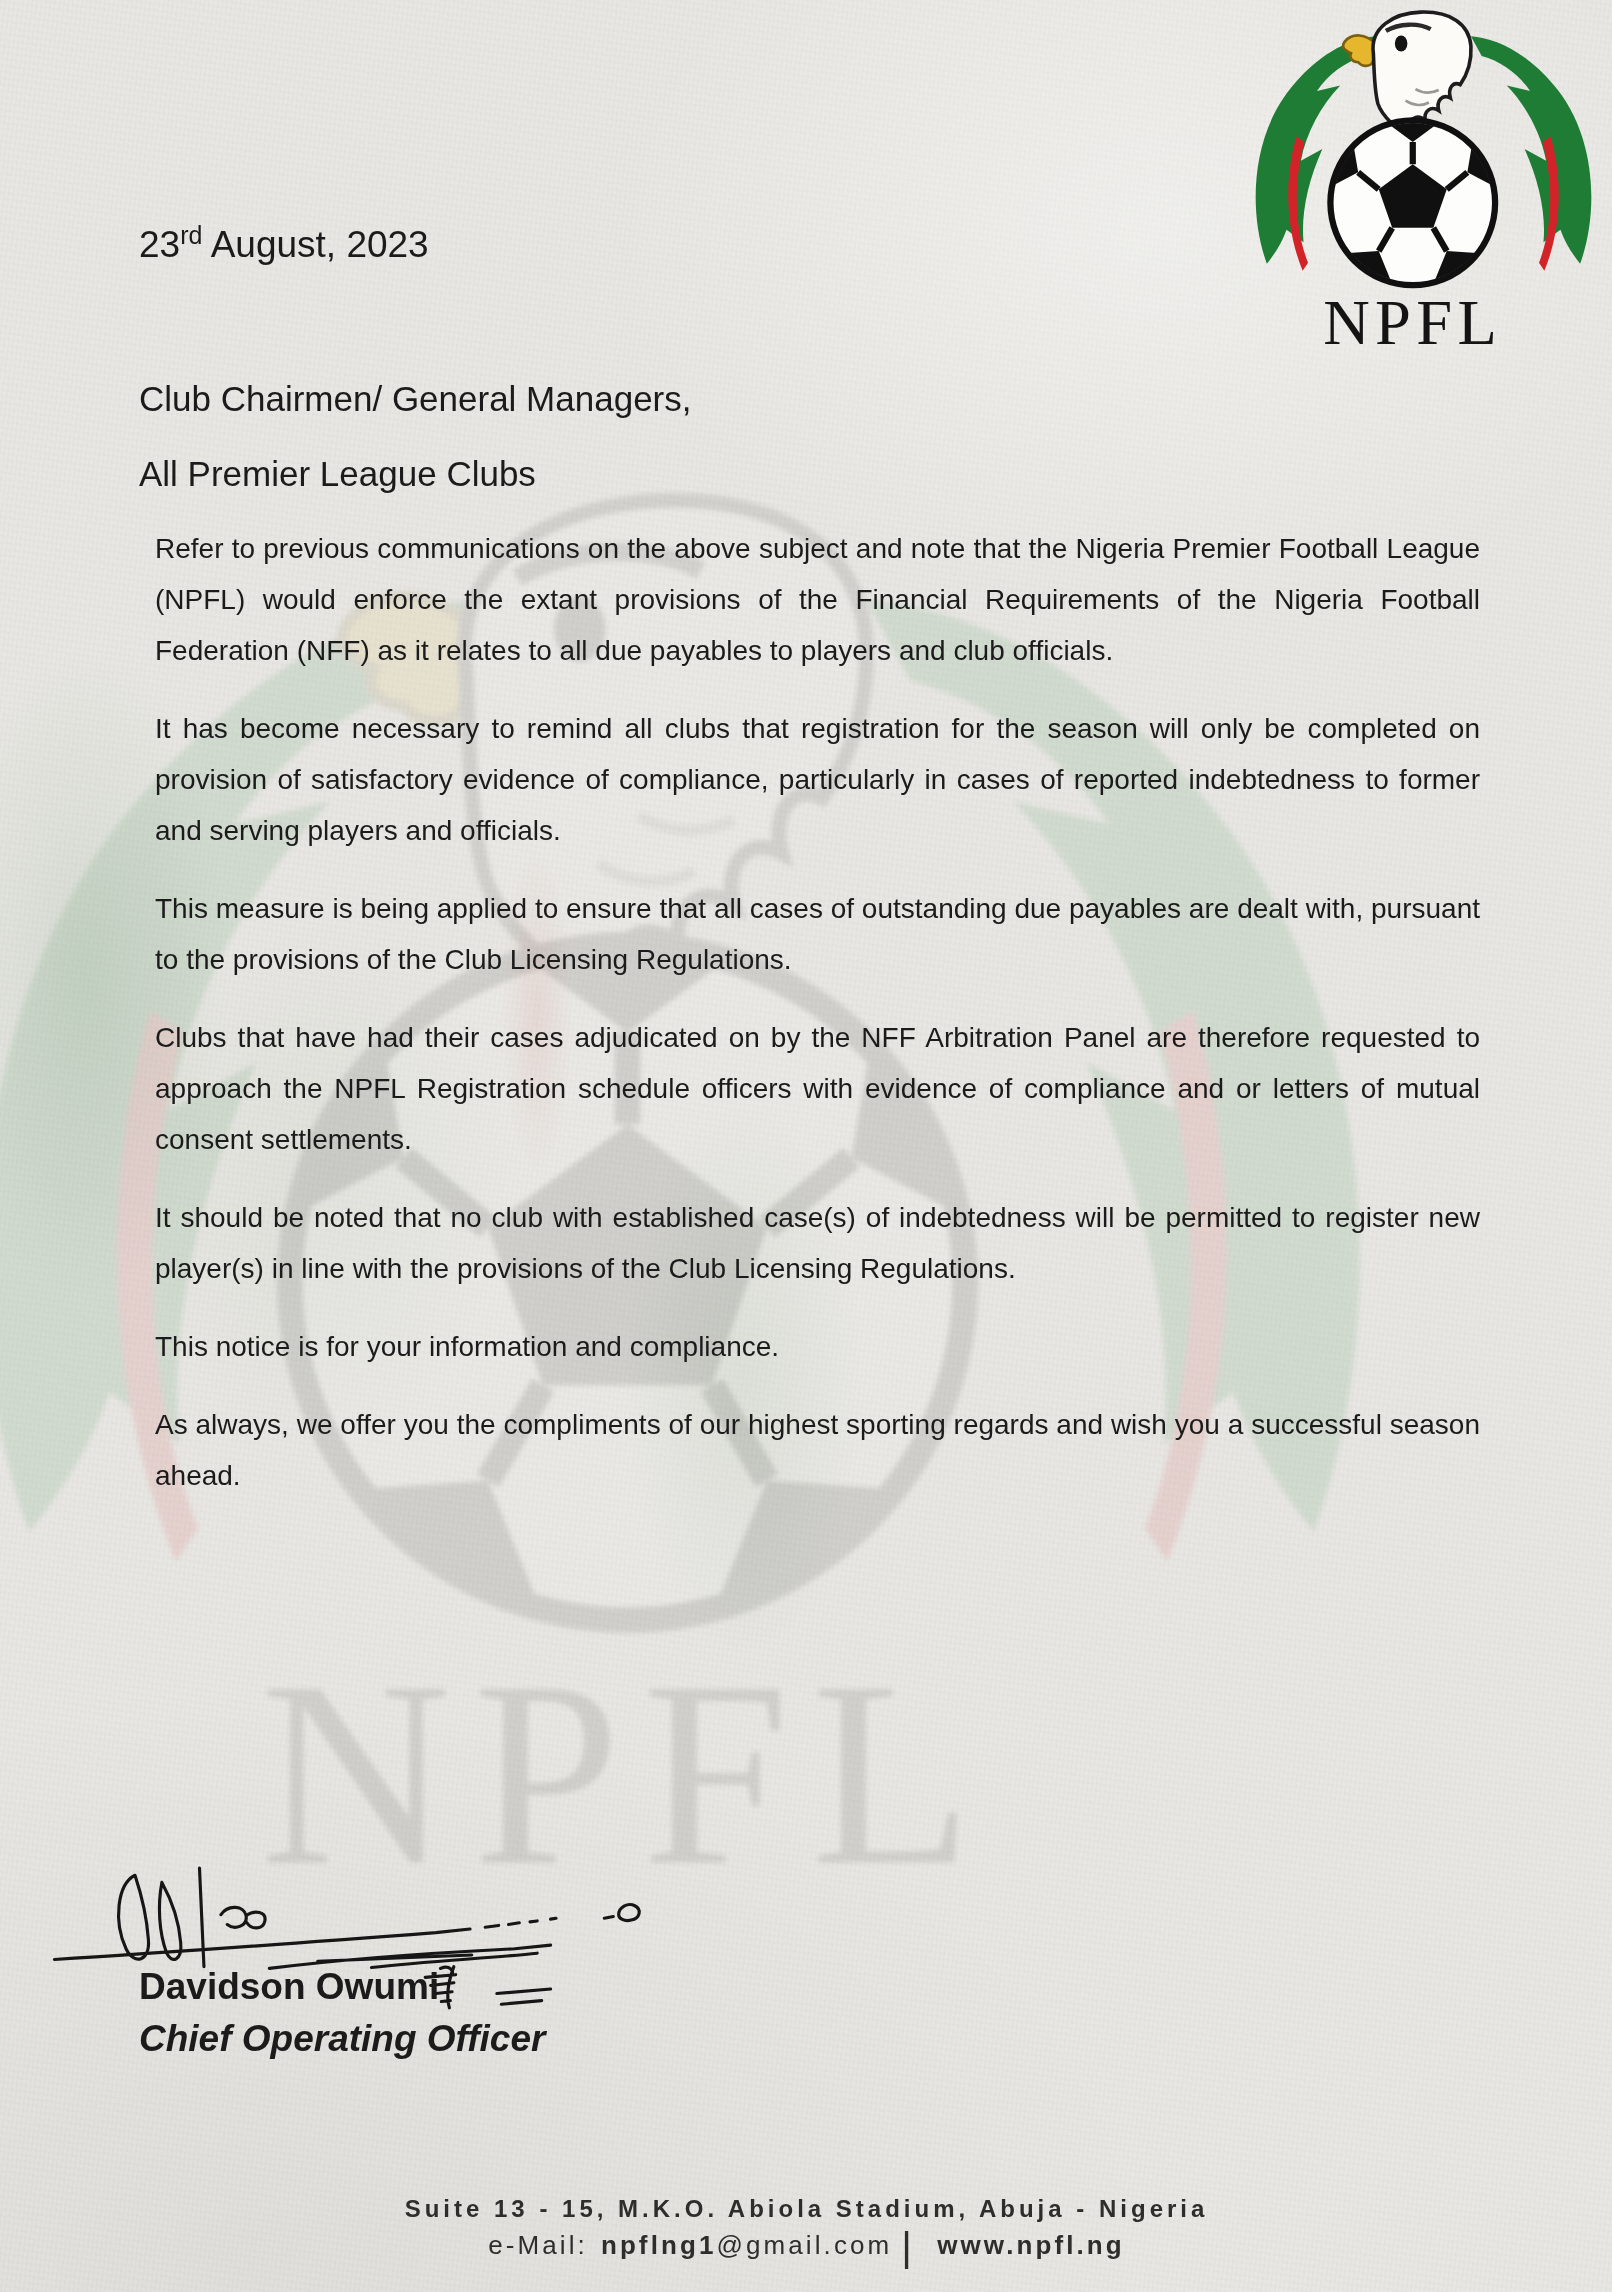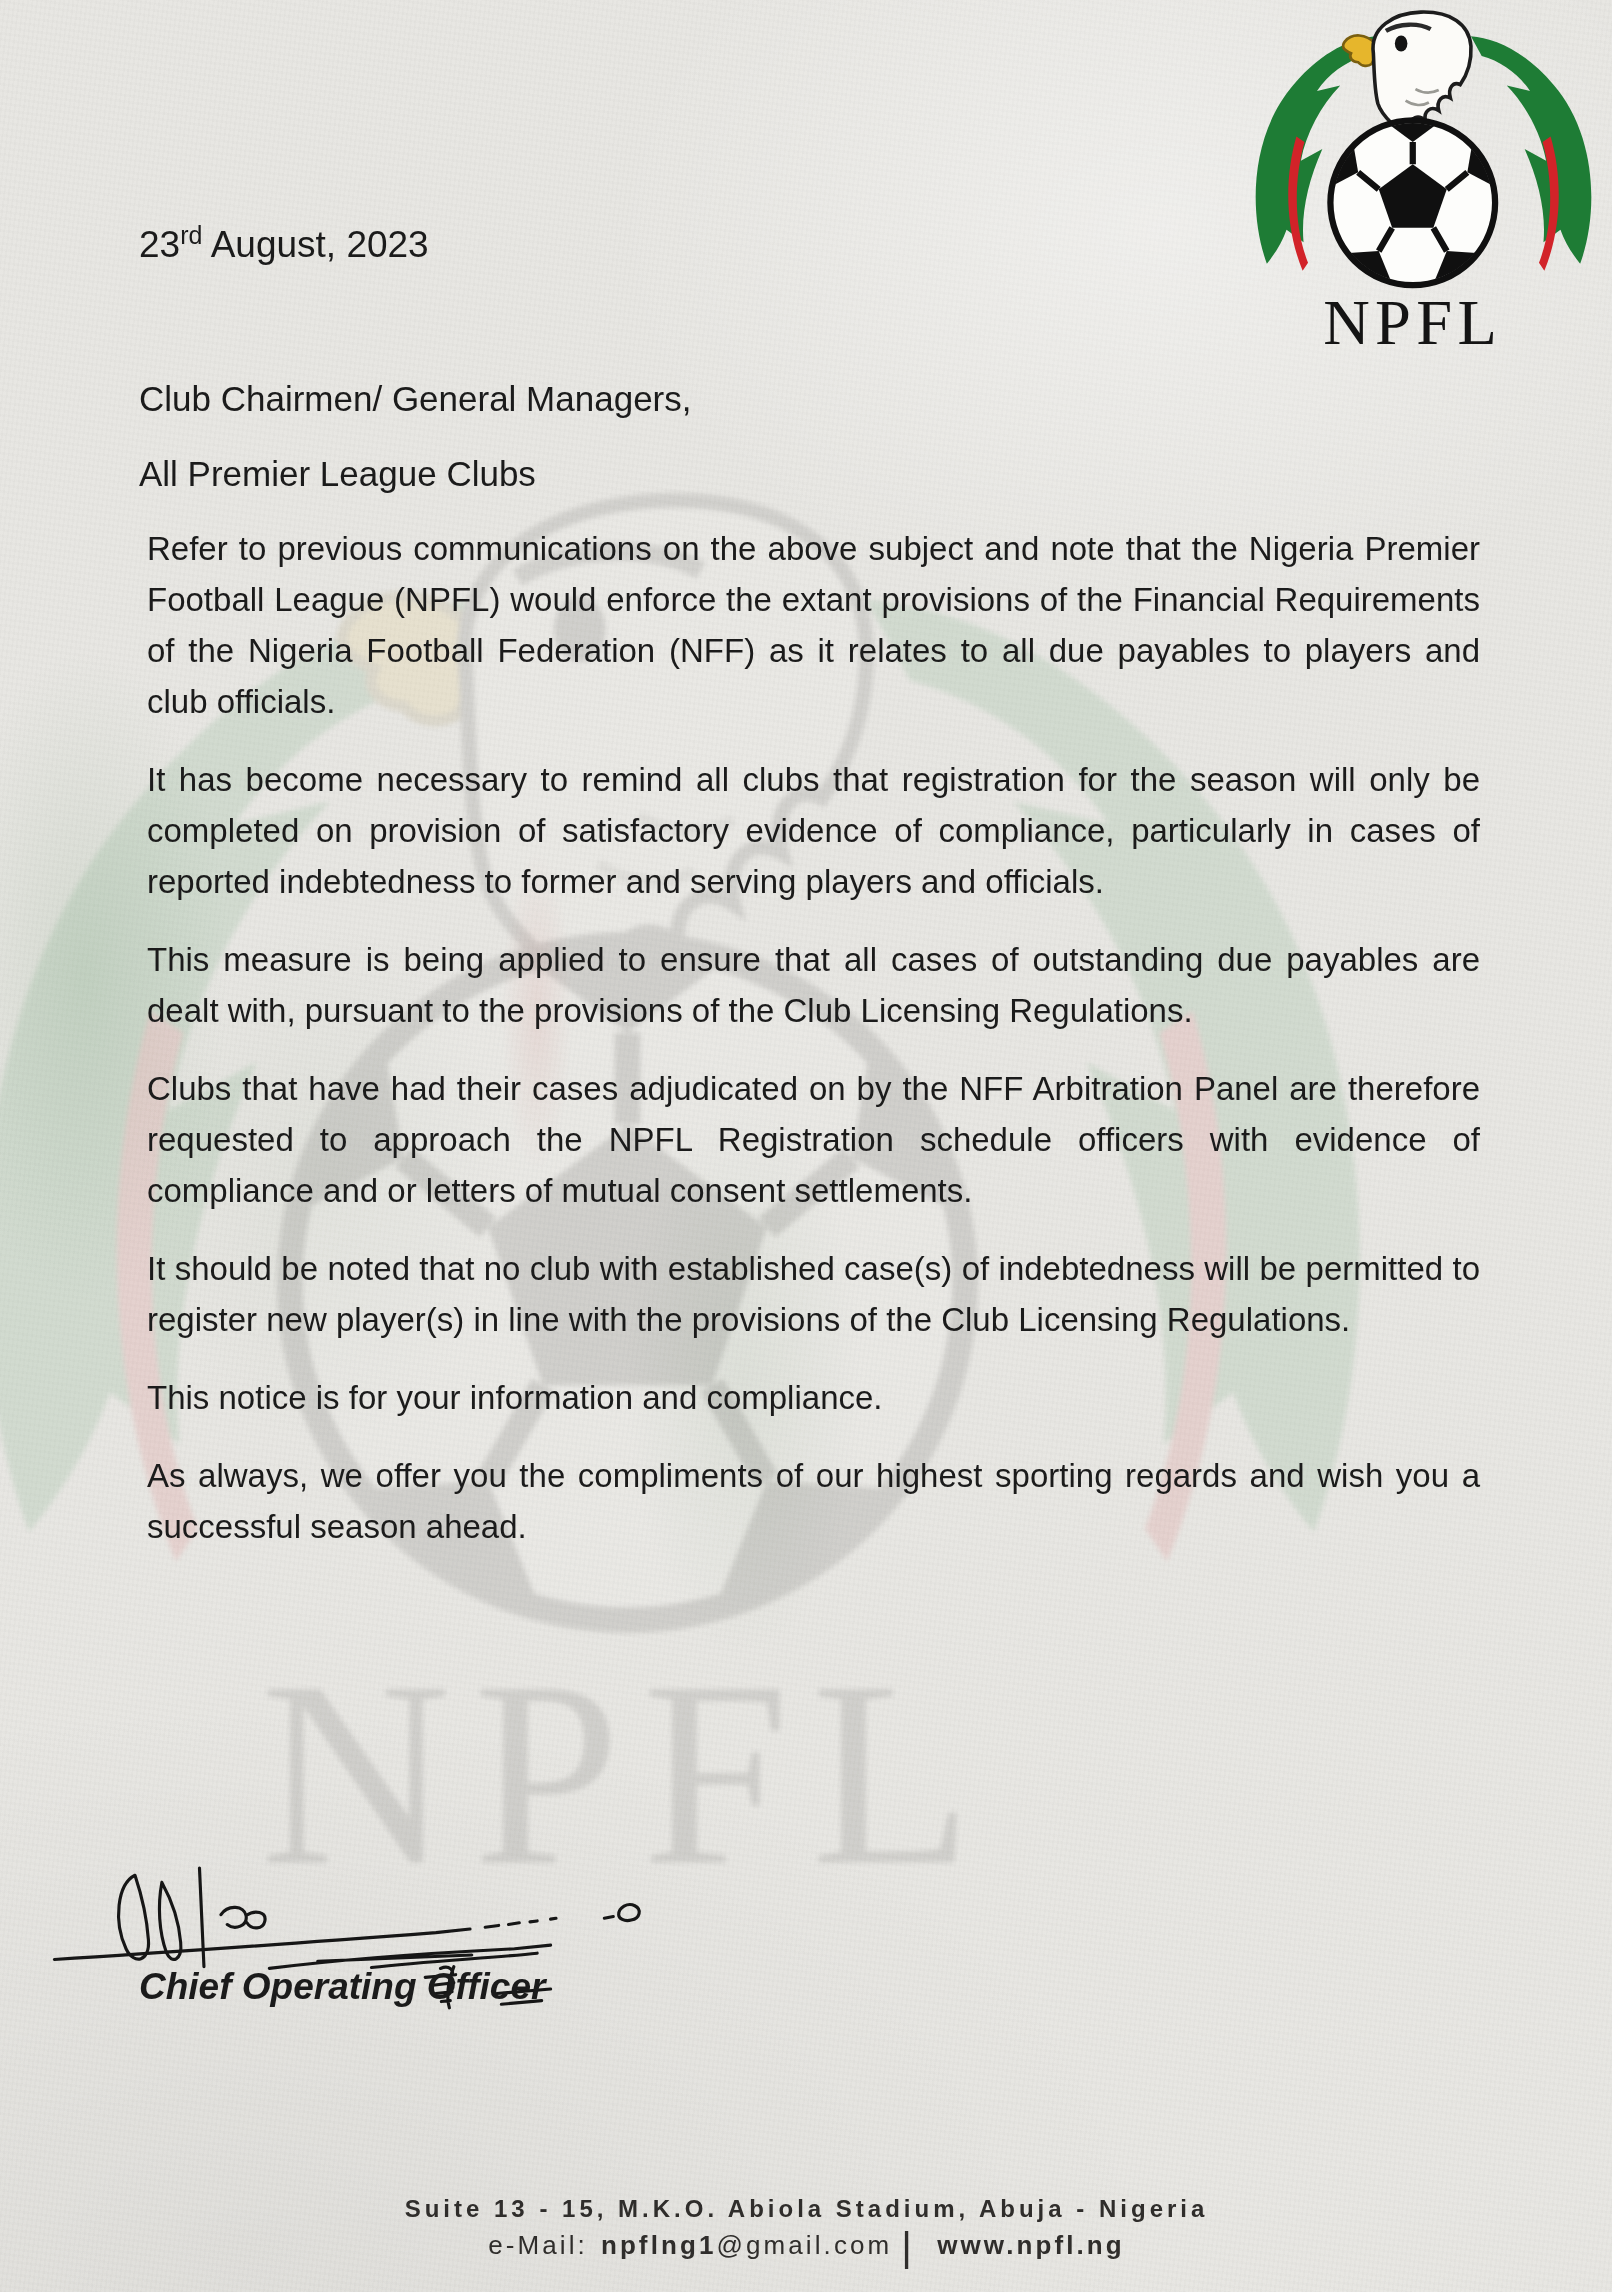--- a/index.html
+++ b/index.html
@@ -22,21 +22,21 @@
       repeating-linear-gradient(8deg, rgba(0,0,0,.010) 0 2.7px, rgba(255,255,255,.016) 2.7px 6.3px);
   }
   .logo{position:absolute;left:1240px;top:3.6px;width:367px;height:351px;z-index:3;}
   .watermark{position:absolute;left:-81px;top:466px;width:1505px;height:1442px;opacity:.10;filter:blur(2.7px);z-index:0;}
   .content{position:absolute;left:139px;top:219px;width:1341px;z-index:1;}
   .line{font-size:35px;line-height:51px;margin:0 0 24px 0;}
   .date{font-size:37px;margin-bottom:103px;}
   .ord{font-size:25px;vertical-align:super;line-height:0;}
   .bold{font-weight:400;}
   .subject{font-weight:700;margin-bottom:27px;letter-spacing:-0.4px;}
-  p.para{font-size:33px;line-height:51px;text-align:justify;margin:0 0 27px 8px;}
+  p.para{font-size:28px;line-height:51px;text-align:justify;margin:0 0 27px 16px;}
   .closing{margin-bottom:0;}
   .signature{position:absolute;left:49px;top:1859px;width:627px;height:166px;z-index:2;}
   .signature path{stroke:#161616;stroke-width:3.5;fill:none;stroke-linecap:round;stroke-linejoin:round;}
   .signer{position:absolute;left:139px;top:1961px;z-index:2;font-size:37px;line-height:52px;}
   .signer-name{font-weight:700;}
   .signer-title{font-weight:700;font-style:italic;}
   .footer{position:absolute;left:0;top:2192px;width:100%;text-align:center;color:#2f2d2b;z-index:1;}
   .f1{font-weight:700;font-size:24px;letter-spacing:4px;line-height:34px;}
   .f2{font-size:26px;letter-spacing:3.1px;line-height:38px;}
   .f2 .b{font-weight:700;margin-left:13px;}
@@ -107,20 +107,21 @@
     <path d="M96,18 C76,28 72,70 86,100 C95,119 113,114 111,90 C109,62 102,36 96,18"></path>
     <path d="M126,26 C121,52 123,82 131,104 C137,118 149,113 147,93 C145,69 136,44 126,26"></path>
     <path d="M168,10 L173,120"></path>
     <path d="M192,62 C200,50 218,52 220,63 C222,74 208,80 199,73 M220,63 C230,56 243,59 241,69 C239,79 226,79 221,71"></path>
     <path d="M246,122 C340,110 440,104 520,100 M300,114 L472,107 M360,121 C420,114 500,110 545,105 M520,100 L560,96"></path>
     <path d="M437,122 C447,118 453,124 449,130 M420,132 l34,-3 M426,141 l26,-3 M432,150 l18,-2 M438,159 l10,-1 M452,120 C446,136 443,152 447,166"></path>
     <path d="M500,150 l60,-5 M505,162 l45,-4"></path>
   </svg>
 
   <div class="signer">
+    <div class="signer-name">Davidson Owumi</div>
     <div class="signer-title">Chief Operating Officer</div>
   </div>
 
   <div class="footer">
     <div class="f1">Suite 13 - 15, M.K.O. Abiola Stadium, Abuja - Nigeria</div>
     <div class="f2"><span>e-Mail:</span><span class="b">npflng1</span><span>@gmail.com</span><span class="fdiv">|</span><span class="b">www.npfl.ng</span></div>
   </div>
 
 </div>
 

